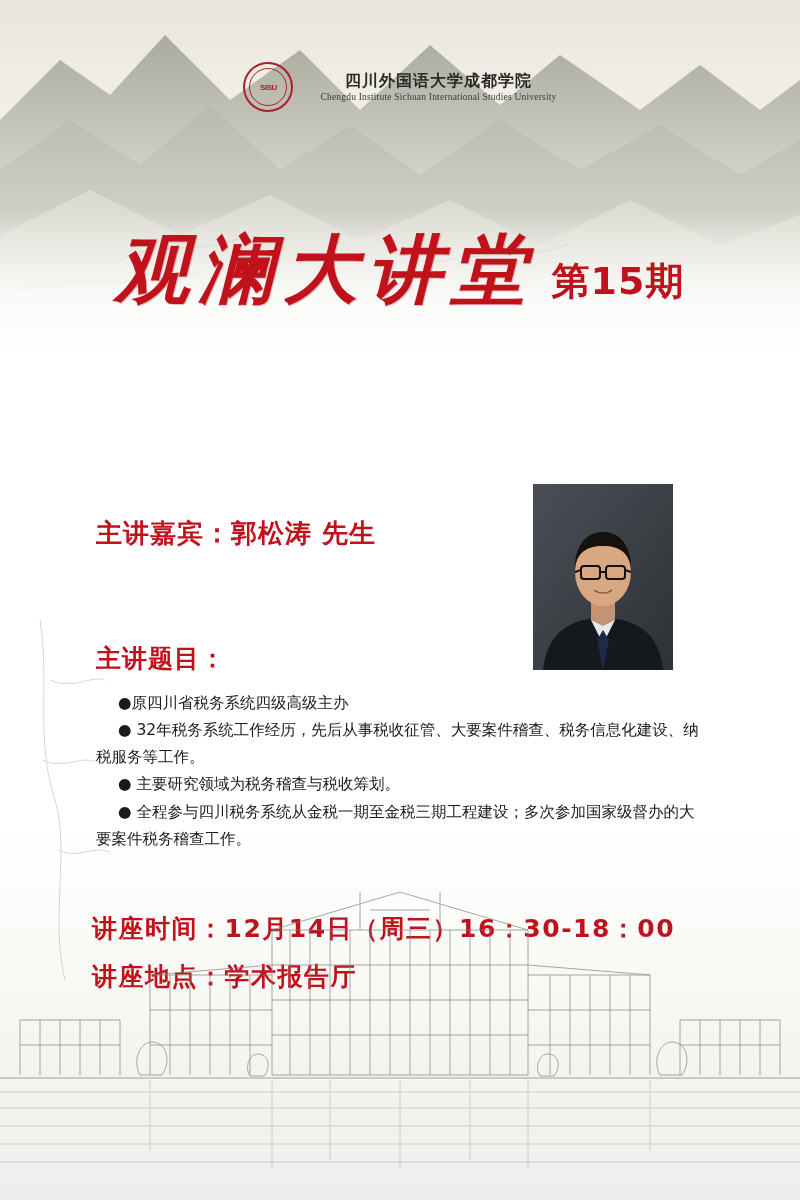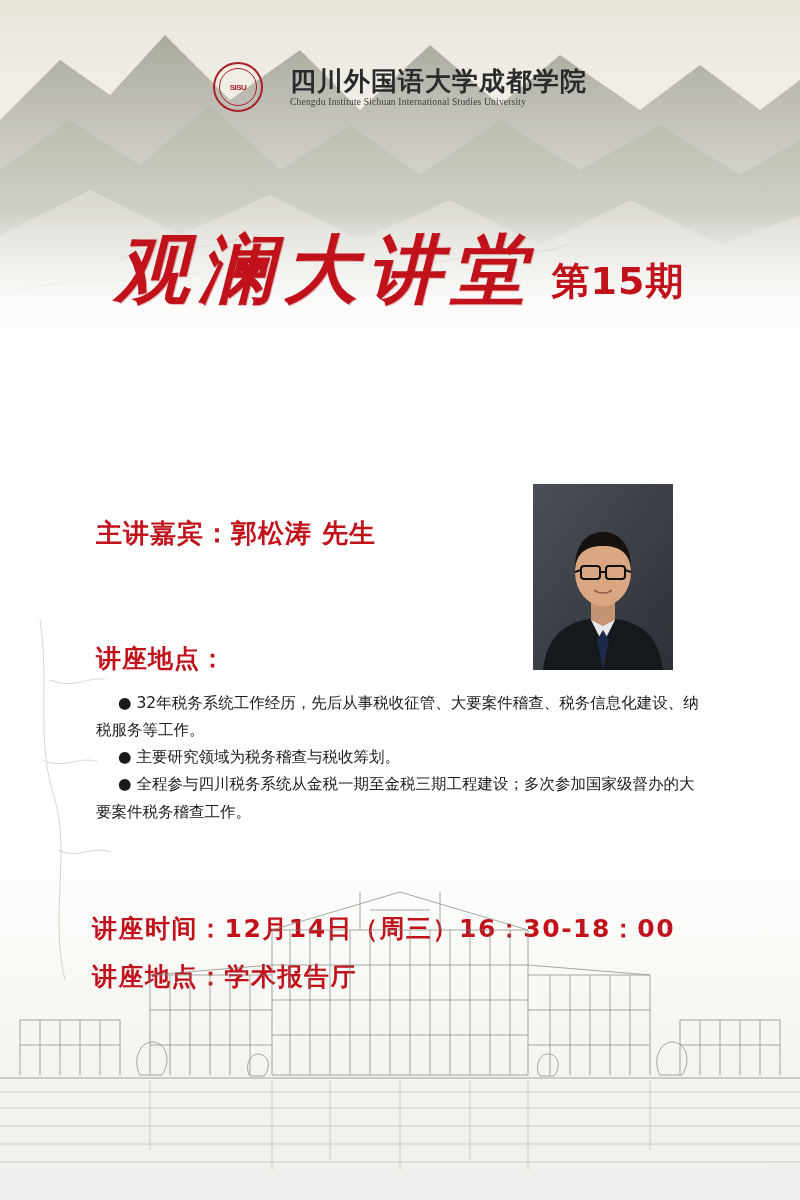--- a/index.html
+++ b/index.html
@@ -94,25 +94,26 @@
     color: #a8202a;
     font-weight: bold;
     letter-spacing: -0.5px;
     z-index: 1;
   }
   .logo-text {
     text-align: left;
   }
   .logo-cn {
     font-family: "DejaVu Serif", serif;
-    font-size: 26px;
+    font-size: 16px;
     font-weight: bold;
     color: #2a2a2a;
     letter-spacing: 1px;
     line-height: 1.1;
+    text-align: center;
   }
   .logo-en {
     font-family: "Liberation Serif", serif;
     font-size: 9.5px;
     color: #3a3a3a;
     letter-spacing: 0.2px;
     margin-top: 2px;
   }
   .slogan {
     margin-top: 20px;
@@ -323,22 +324,23 @@
         <rect x="73" y="82" width="19" height="13" rx="3"></rect>
         <path d="M67,88 L73,88"></path>
         <path d="M48,86 L42,88"></path>
         <path d="M92,86 L98,88"></path>
       </g>
 
       <path d="M61,106 C66,110 74,110 79,106" stroke="#8d5a44" stroke-width="1.6" fill="none"></path>
     </svg>
   </div>
 
-  <div class="bio-title">讲座地点：</div>
+  <div class="bio-title">主讲题目：</div>
   <div class="bio-list">
+    <div class="bio-item">●原四川省税务系统四级高级主办</div>
     <div class="bio-item">● 32年税务系统工作经历，先后从事税收征管、大要案件稽查、税务信息化建设、纳税服务等工作。</div>
     <div class="bio-item">● 主要研究领域为税务稽查与税收筹划。</div>
     <div class="bio-item">● 全程参与四川税务系统从金税一期至金税三期工程建设；多次参加国家级督办的大要案件税务稽查工作。</div>
   </div>
 
   <div class="info">
     <div>讲座时间：12月14日（周三）16：30-18：00</div>
     <div>讲座地点：学术报告厅</div>
   </div>
 

